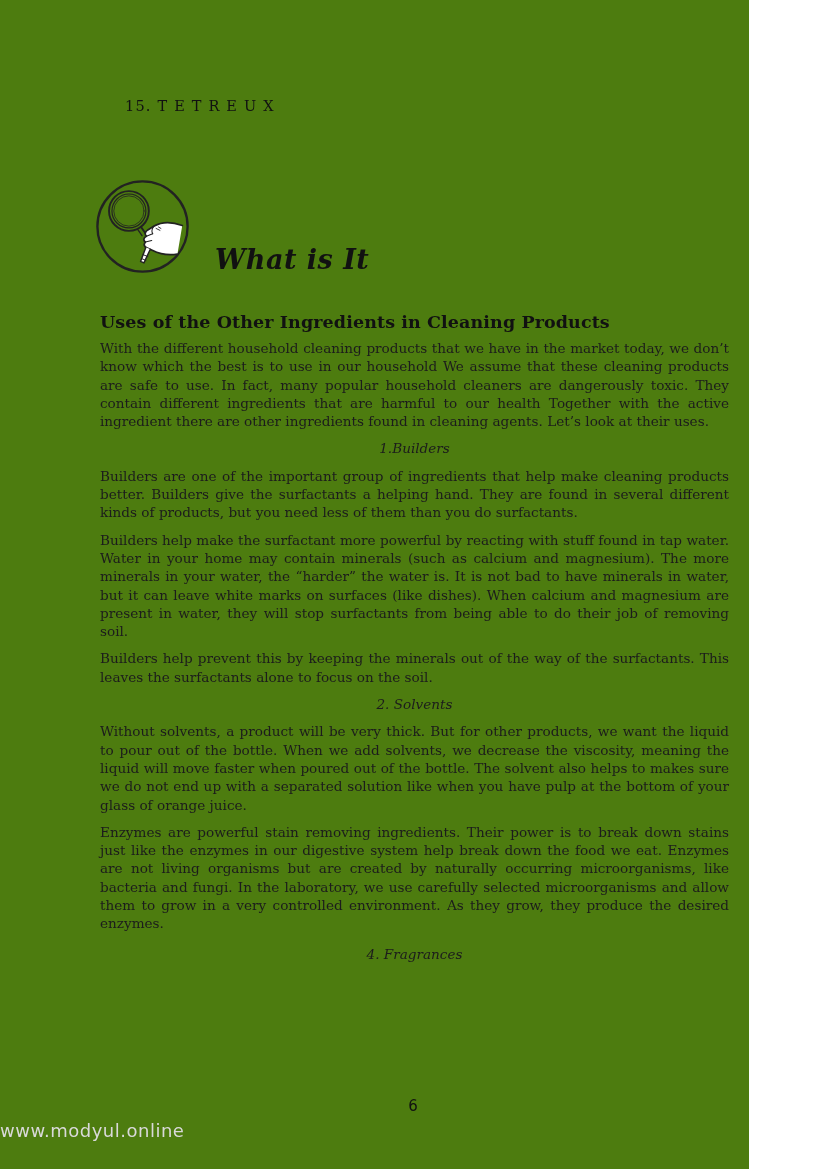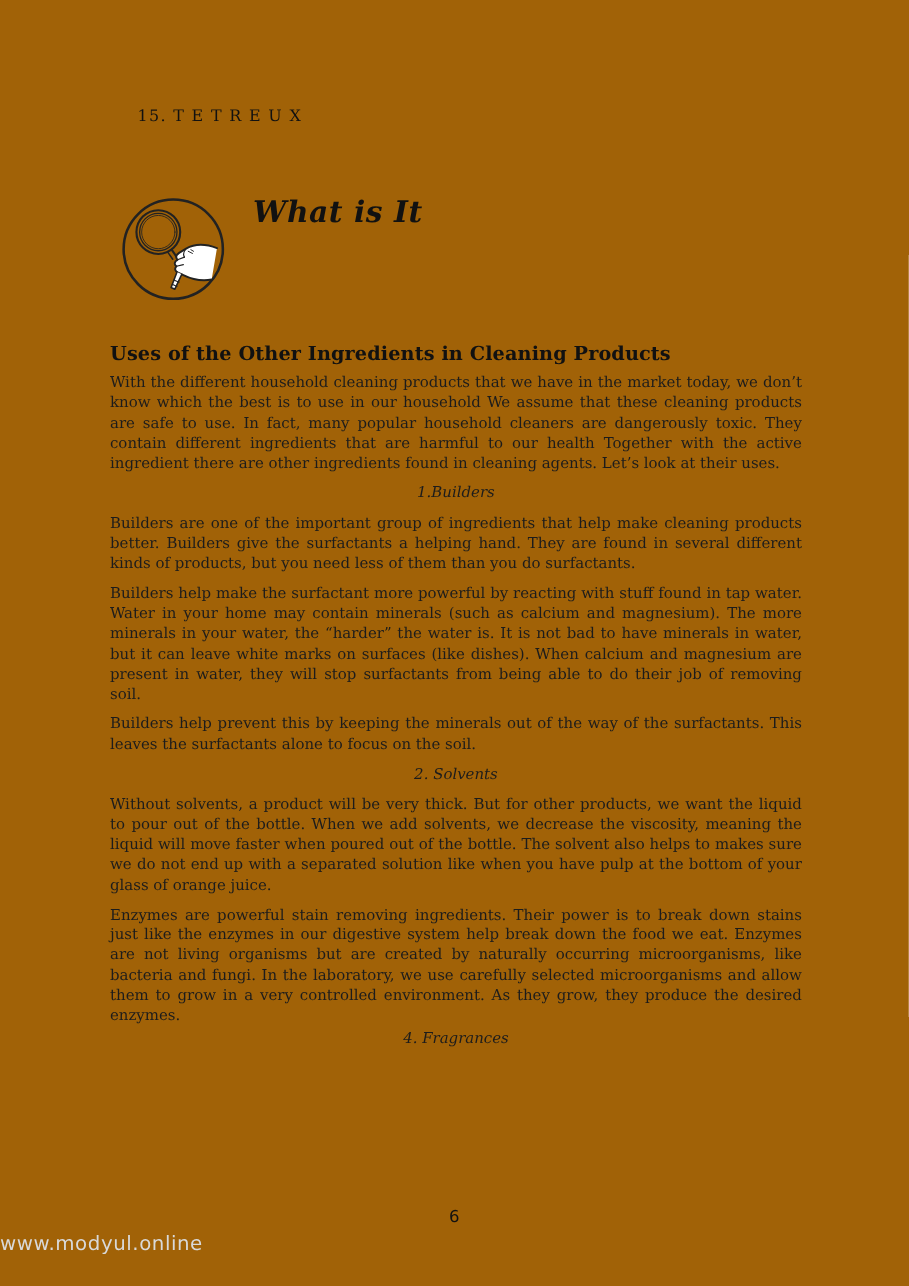--- a/index.html
+++ b/index.html
@@ -5,36 +5,36 @@
   * { box-sizing: border-box; }
   html, body { margin: 0; padding: 0; }
   body {
     width: 826px; height: 1169px;
     background: #ffffff;
     font-family: "DejaVu Serif", serif;
     color: #1c1c1c;
   }
   .page {
     position: relative;
-    width: 826px; height: 1169px;
-    background: #a16207;
+    width: 749px; height: 1169px;
+    background: #4d7c0f;
     overflow: hidden;
   }
   .header-line {
     position: absolute;
     left: 125px; top: 98px;
     font-size: 14.5px;
     letter-spacing: 1.2px;
     color: #111;
   }
   .banner {
     position: absolute;
-    left: 109px; top: 178px;
+    left: 94px; top: 178px;
     display: flex;
-    align-items: flex-start;
+    align-items: flex-end;
     gap: 24px;
   }
   .icon-wrap svg { display: block; width: 97px; height: 97px; }
   .banner-title {
     margin: 0;
     font-size: 27px;
     font-weight: bold;
     font-style: italic;
     letter-spacing: 0.5px;
     color: #111;
@@ -59,21 +59,21 @@
     color: #1c1c1c;
   }
   .subhead {
     margin: 0 0 9px 0;
     font-size: 13.6px;
     line-height: 18.3px;
     font-style: italic;
     text-align: center;
     color: #1c1c1c;
   }
-  .tight-bottom { margin-bottom: 2px; }
+  .tight-bottom { margin-bottom: 12px; }
   .page-number {
     position: absolute;
     left: 0; top: 1097px;
     width: 826px;
     text-align: center;
     font-family: "DejaVu Sans", sans-serif;
     font-size: 15px;
     color: #111;
   }
   .watermark {

